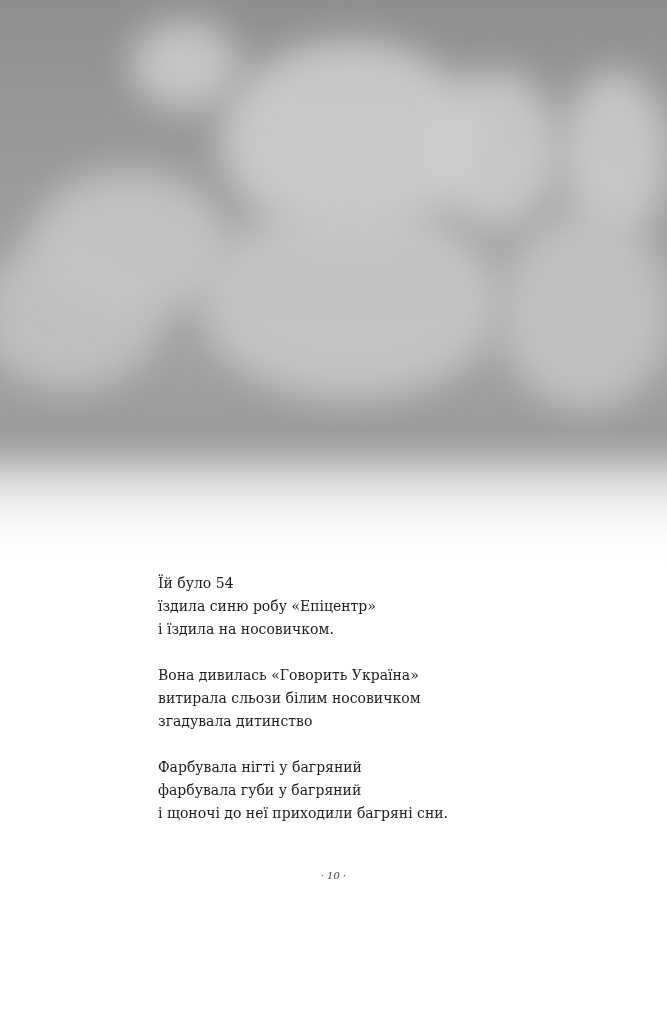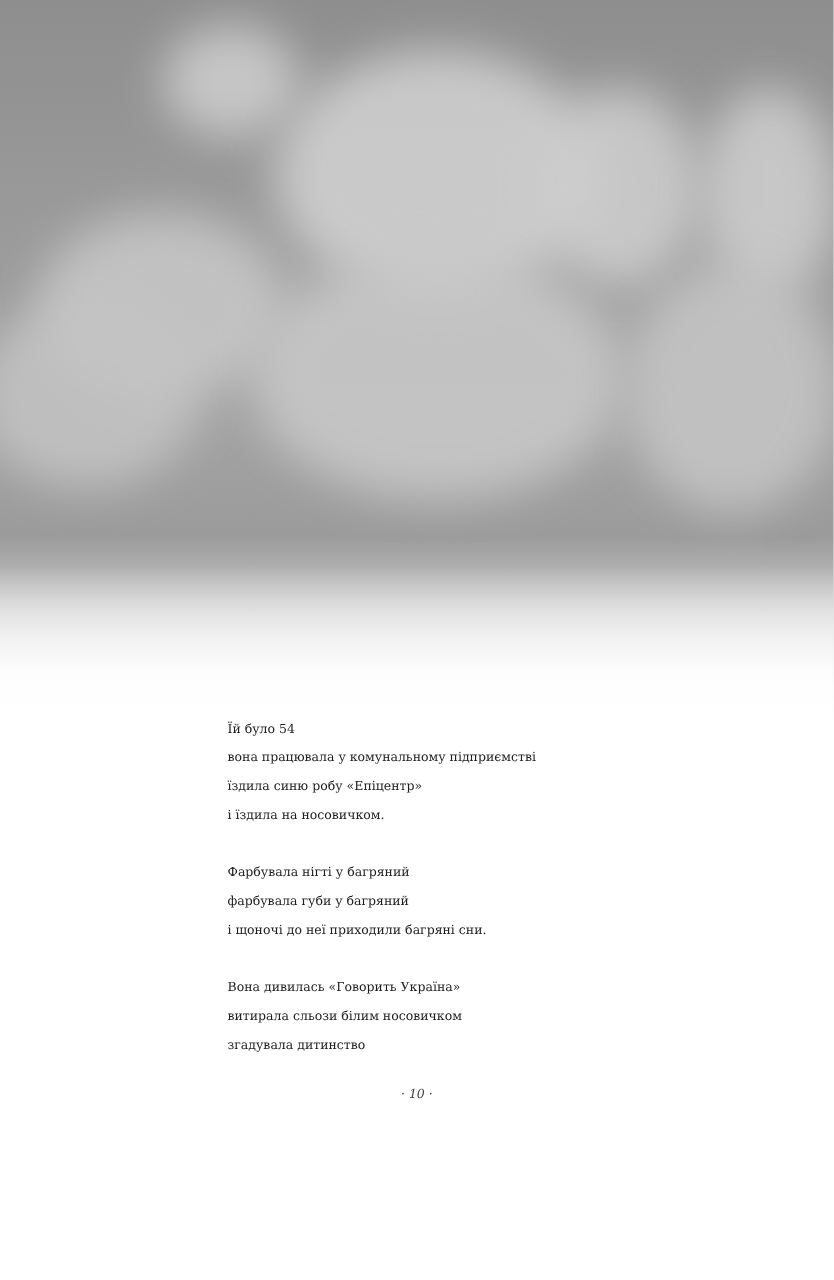--- a/index.html
+++ b/index.html
@@ -13,21 +13,21 @@
       background: linear-gradient(to bottom, #8e8e8e 0%, #9a9a9a 30%, #a2a2a2 60%, #999999 78%, #c8c8c8 86%, #ececec 93%, #ffffff 100%);
       overflow: hidden;
     }
     .cloud { position: absolute; border-radius: 50%; background: #cfcfcf; filter: blur(18px); opacity: 0.85; }
     .fade {
       position: absolute; left: 0; right: 0; top: 430px; height: 150px;
       background: linear-gradient(to bottom, rgba(255,255,255,0) 0%, rgba(255,255,255,0.55) 40%, rgba(255,255,255,0.9) 75%, #ffffff 100%);
     }
     .poem {
       position: absolute; left: 158px; top: 572px; width: 420px;
-      font-size: 10px; line-height: 23px; color: #1e1e1e; margin-left: 24px;
+      font-size: 14px; line-height: 23px; color: #1e1e1e;
     }
     .stanza { margin-bottom: 23px; }
     .line { display: block; white-space: nowrap; }
     .page-number {
       position: absolute; left: 0; width: 667px; top: 870px; text-align: center;
       font-size: 10px; font-style: italic; color: #444;
     }
   </style>
 </head>
 <body>
@@ -40,29 +40,28 @@
   <div class="cloud" style="left:30px;top:170px;width:200px;height:150px;background:#c8c8c8;"></div>
   <div class="cloud" style="left:-20px;top:240px;width:180px;height:150px;background:#c4c4c4;"></div>
   <div class="cloud" style="left:200px;top:200px;width:300px;height:200px;background:#c9c9c9;"></div>
   <div class="cloud" style="left:500px;top:210px;width:170px;height:200px;background:#c6c6c6;"></div>
   <div class="fade"></div>
 </div>
 
 <div class="poem">
   <div class="stanza">
     <span class="line">Їй було 54</span>
-    <span class="line">вона працювала у комунальному підприємстві</span>
     <span class="line">їздила синю робу «Епіцентр»</span>
     <span class="line">і їздила на носовичком.</span>
+  </div>
+  <div class="stanza">
+    <span class="line">Вона дивилась «Говорить Україна»</span>
+    <span class="line">витирала сльози білим носовичком</span>
+    <span class="line">згадувала дитинство</span>
   </div>
   <div class="stanza">
     <span class="line">Фарбувала нігті у багряний</span>
     <span class="line">фарбувала губи у багряний</span>
     <span class="line">і щоночі до неї приходили багряні сни.</span>
   </div>
-  <div class="stanza">
-    <span class="line">Вона дивилась «Говорить Україна»</span>
-    <span class="line">витирала сльози білим носовичком</span>
-    <span class="line">згадувала дитинство</span>
-  </div>
 </div>
 
 <div class="page-number">· 10 ·</div>
 
 </body></html>

